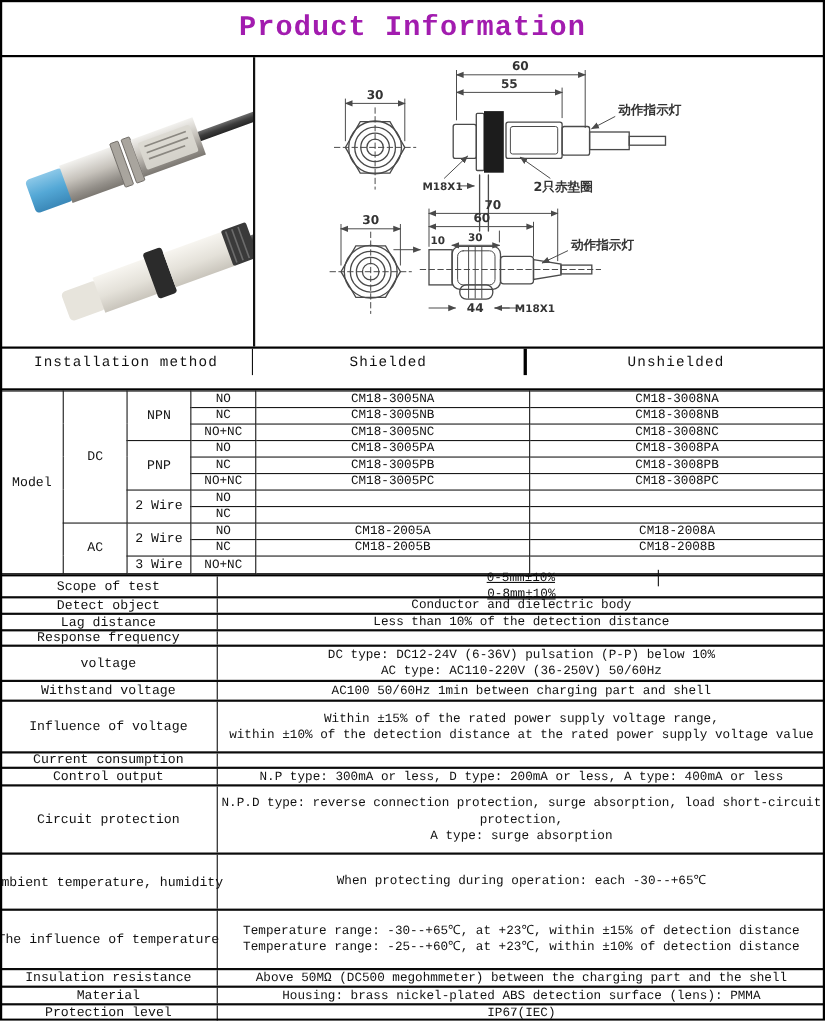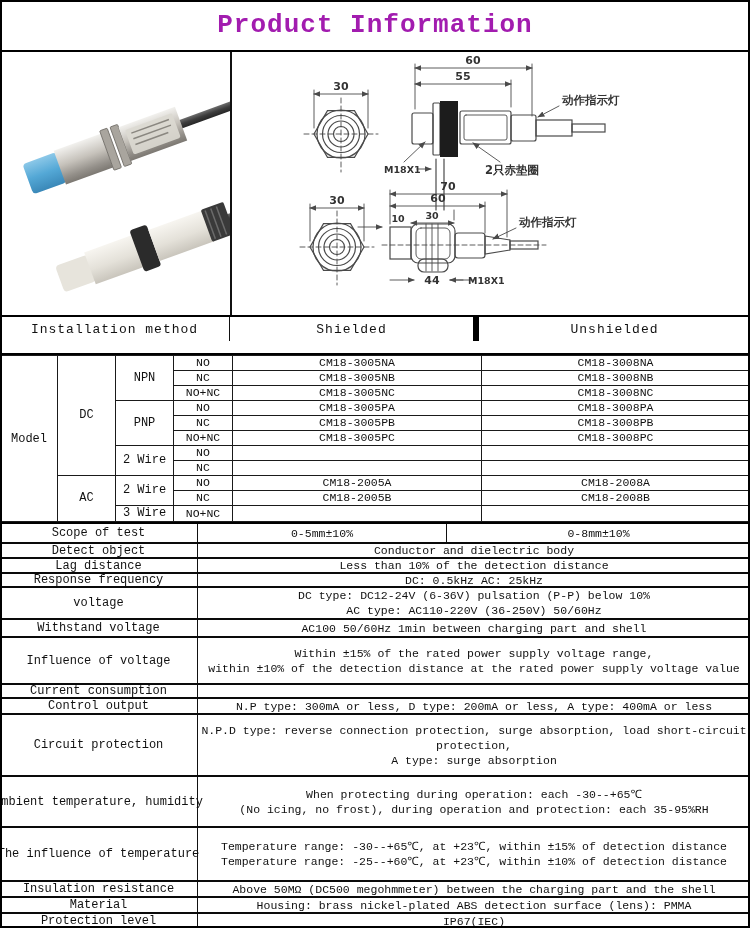--- a/index.html
+++ b/index.html
@@ -33,21 +33,21 @@
   
   #install-header {
     position:absolute; left:0; top:315px; width:750px; height:26px;
     border-top:2px solid #000; display:flex;justify-content:space-between;
   }
   #install-header > div {
     display:flex; align-items:center; justify-content:center;
     font-size:13px; letter-spacing:1px;
   }
   #ih-label { width:230px; border-right:1px solid #111; }
-  #ih-shielded { width:249px; border-right:6px solid #000000; }
+  #ih-shielded { width:249px; border-right:3px solid #000000; }
   #ih-unshielded { flex:1; }
   
   #model-wrap {
     position:absolute; left:0; top:353px; width:750px; height:171px;
     border-top:2px solid #000; border-bottom:2px solid #000;
   }
   #model-table { width:750px; height:100%; border-collapse:collapse; table-layout:fixed; }
   #model-table td {
     border:1px solid #1a1a1a; text-align:center; vertical-align:middle;
     font-size:11.5px; padding:0; overflow:hidden; white-space:nowrap;
@@ -59,21 +59,21 @@
   .spec-row.first { border-top:none; }
   .spec-label {
     width:198px; border-right:1px solid #111;
     display:flex; align-items:center; justify-content:center;
     font-size:12px; text-align:center; white-space:nowrap;
   }
   .spec-value {
     flex:1; display:flex; flex-direction:column; align-items:center; justify-content:center;
     font-size:11.5px; line-height:15px; white-space:nowrap;
   }
-  .spec-value.split { flex-direction:row; padding:0; }
+  .spec-value.split { flex-direction:column; padding:0;text-decoration:underline; }
   .half-a { width:249px; border-right:1px solid #111; display:flex; align-items:center; justify-content:center; height:100%; }
   .half-b { flex:1; display:flex; align-items:center; justify-content:center; height:100%; }
 </style>
 </head>
 <body>
 
 <div id="outer-frame"></div>
 
 <div id="title-bar">
   <span class="t">Product Information</span>
@@ -349,21 +349,20 @@
     <div class="spec-value">Conductor and dielectric body</div>
   </div>
 
   <div class="spec-row" style="height:15px">
     <div class="spec-label">Lag distance</div>
     <div class="spec-value">Less than 10% of the detection distance</div>
   </div>
 
   <div class="spec-row" style="height:14px">
     <div class="spec-label">Response frequency</div>
-    <div class="spec-value">DC: 0.5kHz AC: 25kHz</div>
   </div>
 
   <div class="spec-row" style="height:32px">
     <div class="spec-label">voltage</div>
     <div class="spec-value">
       <div>DC type: DC12-24V (6-36V) pulsation (P-P) below 10%</div>
       <div>AC type: AC110-220V (36-250V) 50/60Hz</div>
     </div>
   </div>
 
@@ -395,21 +394,20 @@
       <div>N.P.D type: reverse connection protection, surge absorption, load short-circuit</div>
       <div>protection,</div>
       <div>A type: surge absorption</div>
     </div>
   </div>
 
   <div class="spec-row" style="height:51px">
     <div class="spec-label">Ambient temperature, humidity</div>
     <div class="spec-value">
       <div>When protecting during operation: each -30--+65℃</div>
-      <div>(No icing, no frost), during operation and protection: each 35-95%RH</div>
     </div>
   </div>
 
   <div class="spec-row" style="height:54px">
     <div class="spec-label">The influence of temperature</div>
     <div class="spec-value">
       <div>Temperature range: -30--+65℃, at +23℃, within ±15% of detection distance</div>
       <div>Temperature range: -25--+60℃, at +23℃, within ±10% of detection distance</div>
     </div>
   </div>

